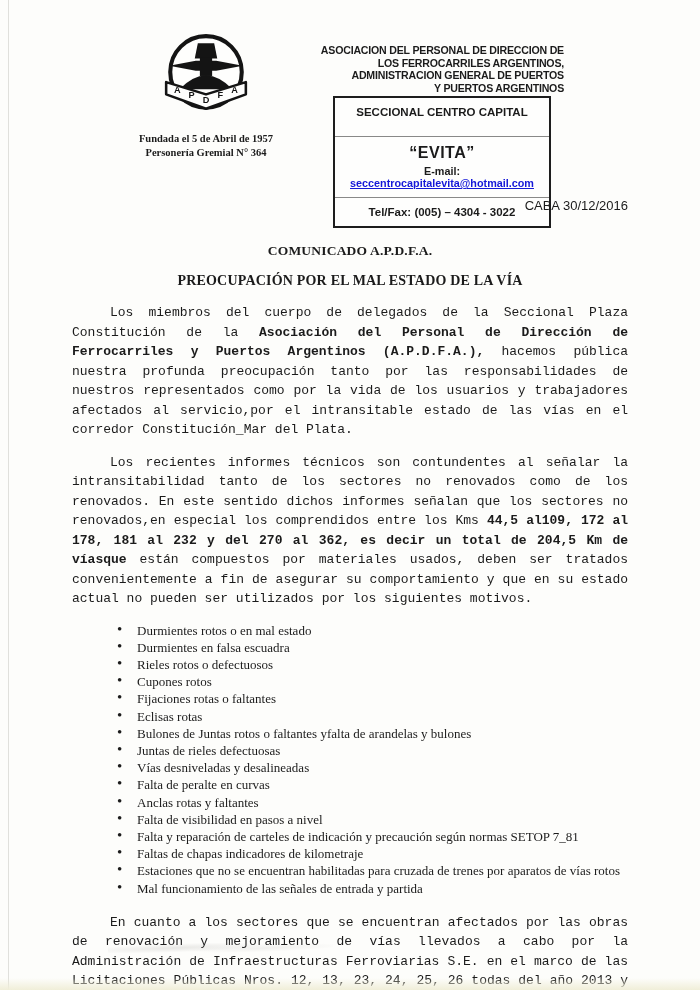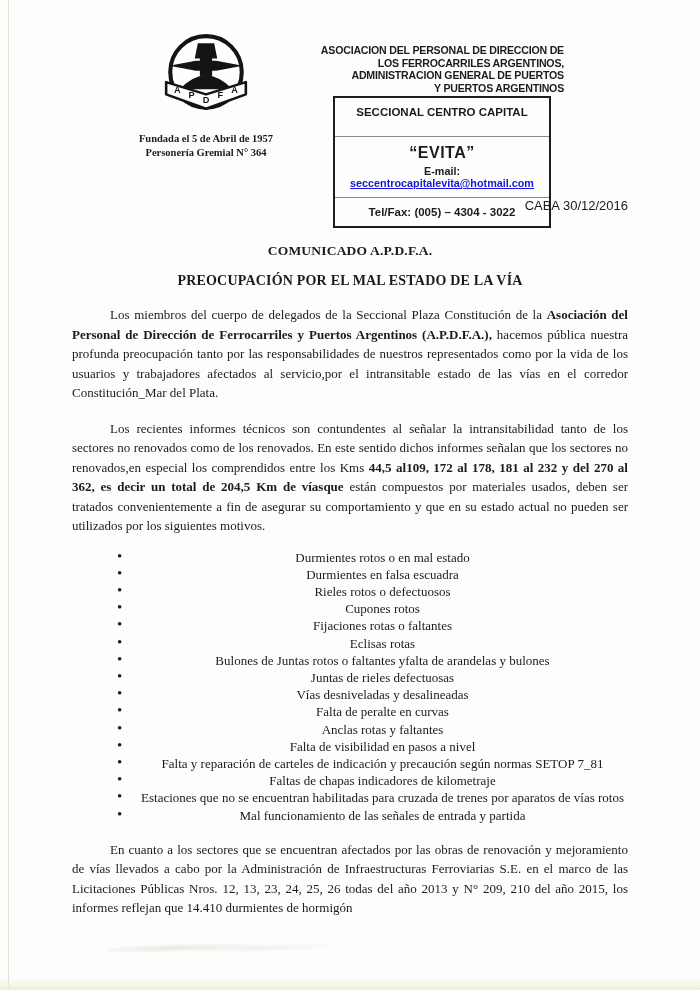--- a/index.html
+++ b/index.html
@@ -33,22 +33,22 @@
   .cb-row2{padding:7px 10px 8px;border-bottom:1px solid rgba(40,40,40,.55);}
   .cb-name{font-weight:bold;font-size:16px;letter-spacing:.5px;}
   .cb-email{font-weight:bold;font-size:10.8px;margin-top:3px;}
   .cb-email .addr{text-decoration:underline;}
   .cb-row3{font-weight:bold;font-size:11.5px;padding:8px 4px;}
   .date{position:absolute;top:198px;right:72px;font-family:"Liberation Sans",sans-serif;font-size:13px;}
   
   .doc-title{text-align:center;font-weight:bold;font-size:13.5px;margin:31px 0 0;letter-spacing:.2px;}
   .doc-subtitle{text-align:center;font-weight:bold;font-size:14px;margin:14px 0 0;letter-spacing:.2px;}
   .body-text{margin:14px 72px 0;font-size:13px;line-height:19.5px;text-align:justify;}
-  .para{text-indent:38px;margin:16px 0 13px;}
-  ul.defects{list-style:none;margin:2px 0 5px;padding:0 0 0 43px;line-height:17.2px;text-align:center;}
+  .para{text-indent:38px;margin:0 0 13px;font-family:Liberation Mono, monospace;}
+  ul.defects{list-style:none;margin:2px 0 16px;padding:0 0 0 43px;line-height:17.2px;text-align:left;}
   ul.defects li{position:relative;padding-left:22px;}
   ul.defects li::before{content:"\2022";position:absolute;left:2px;top:-1px;font-size:15px;}
   b{font-weight:bold;}
 </style>
 </head>
 <body>
 
 <div class="scan-edge-left"></div>
 
 <div class="header">

